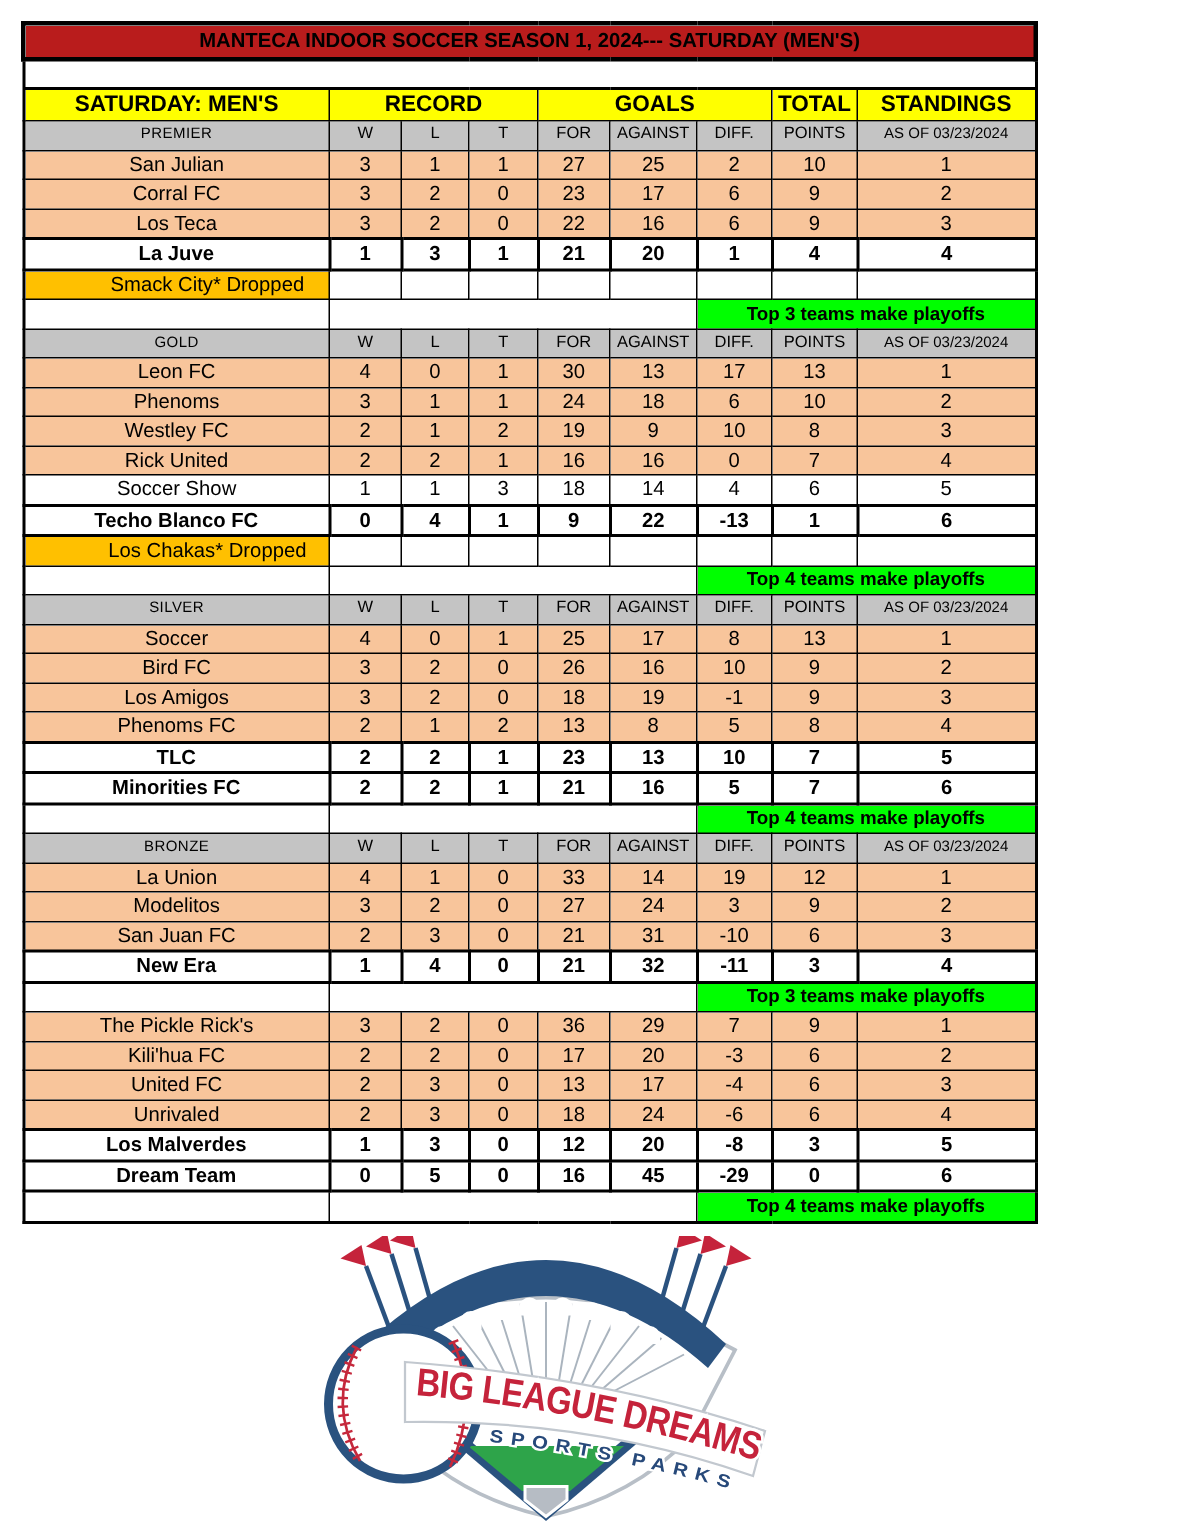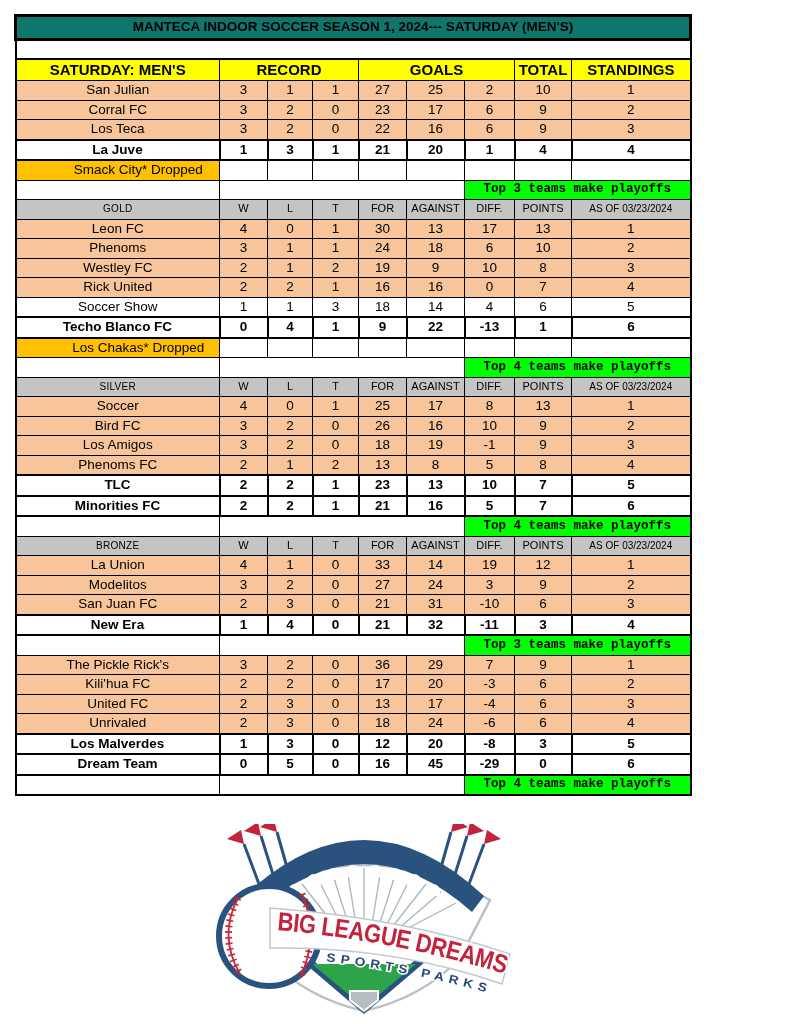--- a/index.html
+++ b/index.html
@@ -9,32 +9,32 @@
   }
   .sheet { position:absolute; left:14px; top:14px; }
   table {
     border-collapse:collapse; table-layout:fixed; width:675px;
     border:2.5px solid #000;
   }
   td {
     border:1px solid #000; padding:0 2px; text-align:center; vertical-align:middle;
     overflow:hidden; white-space:nowrap; font-size:13.5px; height:18.5px; line-height:1.05;
   }
-  .title-row td { border:3px solid #000; font-weight:700; font-size:13.5px; height:21px; background:#0f766e; }
+  .title-row td { border:3px solid #000; font-weight:700; font-size:13.5px; height:21px; background:#b91c1c; }
   .spacer-row td { height:17px; border-bottom-width:2px; background:#fff; }
   .band-row td { background:var(--yellow,#FFFF00); font-weight:700; font-size:15px; height:20px; }
   .division-header td { background:var(--gray,#C4C4C4); font-size:11px; font-weight:400; }
   .division-header td.divname { font-size:10px; letter-spacing:.3px; }
   .division-header td.asof { font-size:10px; }
   .team-row td { background:#fff; }
   .team-row.shaded td { background:var(--shaded,#F8C59B); }
   .bold-row td { font-weight:700; border-width:2px; }
   .dropped-row td { background:#fff; }
   .dropped-row td.dropped-name { background:var(--gold,#FFC000);padding-left:43px; }
-  .note-row td { background:#fff;font-family:Liberation Mono, monospace; }
+  .note-row td { background:#fff; }
   .note-row td.note-green { background:var(--green,#00FF00); font-weight:700; font-size:12.5px; }
   .logo-wrap { position:absolute; left:214px; top:824px; width:300px; height:190px; }
 </style>
 </head>
 <body>
 
 <div class="sheet">
   <table>
     <colgroup>
       <col style="width:204px">
@@ -54,20 +54,31 @@
       <tr class="spacer-row">
         <td colspan="9"></td>
       </tr>
       <tr class="band-row">
         <td>SATURDAY: MEN'S</td>
         <td colspan="3">RECORD</td>
         <td colspan="3">GOALS</td>
         <td>TOTAL</td>
         <td>STANDINGS</td>
       </tr>
+    <tr class="division-header">
+          <td class="divname">PREMIER</td>
+          <td>W</td>
+          <td>L</td>
+          <td>T</td>
+          <td>FOR</td>
+          <td>AGAINST</td>
+          <td>DIFF.</td>
+          <td>POINTS</td>
+          <td class="asof">AS OF 03/23/2024</td>
+        </tr>
         <tr class="team-row shaded">
           <td class="tname">San Julian</td>
           <td>3</td>
           <td>1</td>
           <td>1</td>
           <td>27</td>
           <td>25</td>
           <td>2</td>
           <td>10</td>
           <td>1</td>

